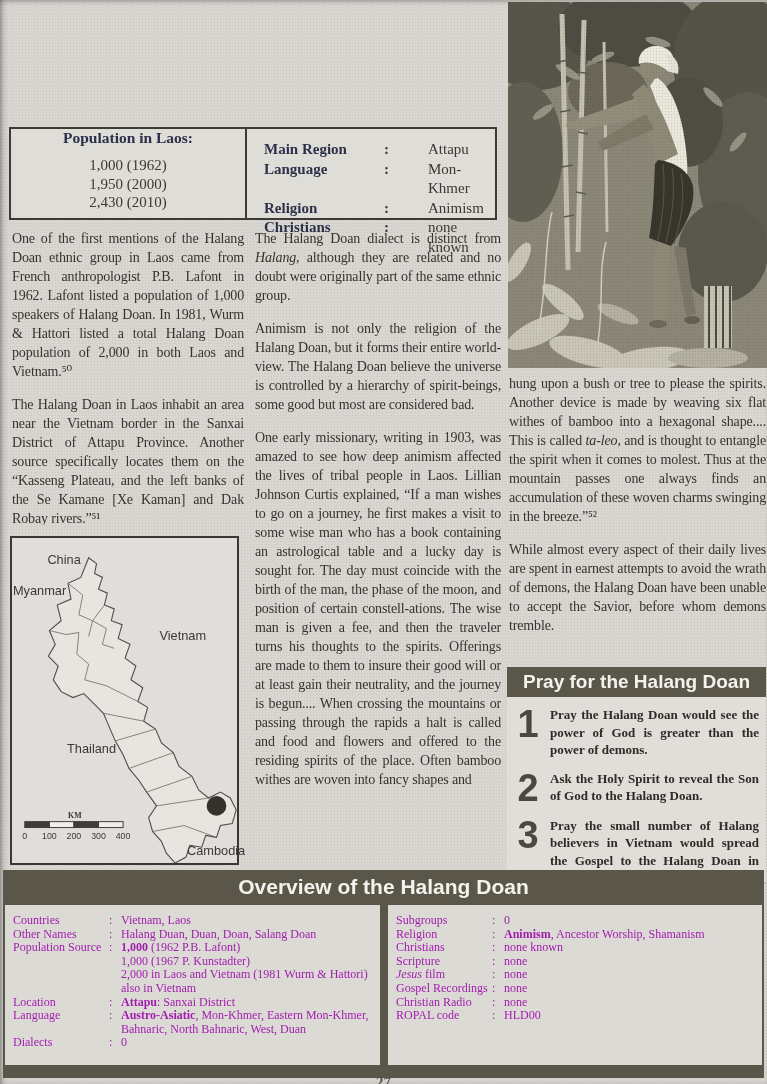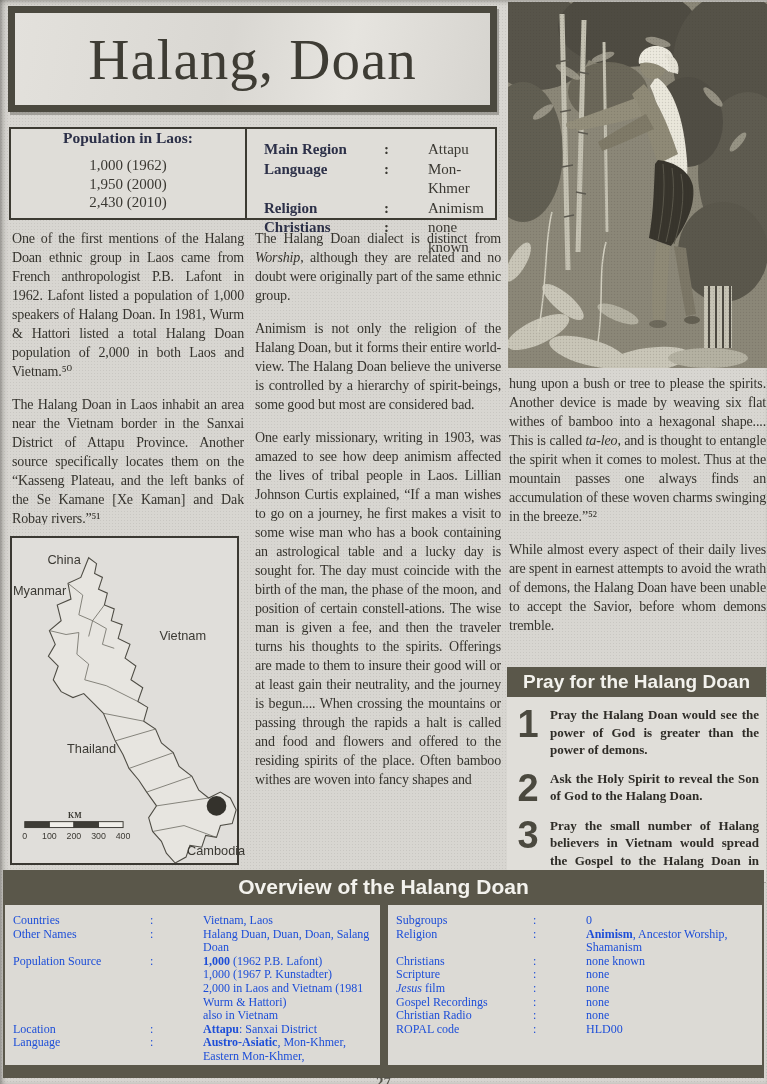--- a/index.html
+++ b/index.html
@@ -61,35 +61,32 @@
   .pray-num{width:30px;flex:0 0 30px;font-family:"Liberation Sans","DejaVu Sans",sans-serif;
     font-weight:bold;font-size:38px;line-height:0.95;color:#4b493f;text-align:center;}
   .pray-text{flex:1;font-weight:bold;font-size:13px;line-height:17.5px;text-align:justify;color:#2e2c27;}
   
   .ov-head{left:3px;top:870px;width:761px;height:33px;background:var(--bar-color);display:flex;align-items:center;justify-content:center;
     font-family:"Liberation Sans","DejaVu Sans",sans-serif;font-weight:bold;font-size:21px;color:#f3f2ed;}
   .ov-body{left:3px;top:903px;width:761px;height:175px;background:var(--bar-color);}
   .ov-panel{position:absolute;top:2px;height:160px;background:#dcdad5;padding:9px 6px 0 8px;box-sizing:border-box;overflow:hidden;}
   .ov-left{left:2px;width:375px;}
   .ov-right{left:385px;width:374px;}
-  .ov-row{display:grid;grid-template-columns:96px 12px 1fr;font-size:12px;line-height:13.6px;color:#1d4ed8;gap:41px;}
+  .ov-row{display:grid;grid-template-columns:96px 12px 1fr;font-size:12px;line-height:13.6px;color:#a21caf;}
   .ov-label{}
   .ov-colon{}
   .ov-value{}
   
   .page-num{left:0;top:1074px;width:767px;text-align:center;font-weight:bold;font-size:15px;color:#55534a;}
 </style>
 </head>
 <body>
 
 <div class="page">
 
-  <div class="abs title-box">
-    <span class="title-text">Halang, Doan</span>
-  </div>
 
   <div class="abs info-box">
     <div class="pop">
       <div class="pop-head">Population in Laos:</div>
       <div class="pop-rows">
         <div>1,000  (1962)</div>
         <div>1,950  (2000)</div>
         <div>2,430  (2010)</div>
       </div>
     </div>
@@ -198,21 +195,21 @@
     </g>
     <rect width="259" height="366" fill="url(#ht)"></rect>
   </svg>
 
   <div class="abs col col1">
     <p>One of the first mentions of the Halang Doan ethnic group in Laos came from French anthropologist P.B. Lafont in 1962. Lafont listed a population of 1,000 speakers of Halang Doan. In 1981, Wurm &amp; Hattori listed a total Halang Doan population of 2,000 in both Laos and Vietnam.⁵⁰</p>
     <p>The Halang Doan in Laos inhabit an area near the Vietnam border in the Sanxai District of Attapu Province. Another source specifically locates them on the “Kasseng Plateau, and the left banks of the Se Kamane [Xe Kaman] and Dak Robay rivers.”⁵¹</p>
   </div>
 
   <div class="abs col col2">
-    <p><span>The Halang Doan dialect is distinct from </span><span class="it">Worship</span><span>, although they are related and no doubt were originally part of the same ethnic group.</span></p>
+    <p><span>The Halang Doan dialect is distinct from </span><span class="it">Halang</span><span>, although they are related and no doubt were originally part of the same ethnic group.</span></p>
     <p><span>Animism is not only the religion of the Halang Doan, but it forms their entire world-view. The Halang Doan believe the universe is controlled by a hierarchy of spirit-beings, some good but most are considered bad.</span></p>
     <p><span>One early missionary, writing in 1903, was amazed to see how deep animism affected the lives of tribal people in Laos. Lillian Johnson Curtis explained, “If a man wishes to go on a journey, he first makes a visit to some wise man who has a book containing an astrological table and a lucky day is sought for. The day must coincide with the birth of the man, the phase of the moon, and position of certain constell-ations. The wise man is given a fee, and then the traveler turns his thoughts to the spirits. Offerings are made to them to insure their good will or at least gain their neutrality, and the journey is begun.... When crossing the mountains or passing through the rapids a halt is called and food and flowers and offered to the residing spirits of the place. Often bamboo withes are woven into fancy shapes and</span></p>
   </div>
 
   <div class="abs col col3">
     <p><span>hung upon a bush or tree to please the spirits. Another device is made by weaving six flat withes of bamboo into a hexagonal shape.... This is called </span><span class="it">ta-leo</span><span>, and is thought to entangle the spirit when it comes to molest. Thus at the mountain passes one always finds an accumulation of these woven charms swinging in the breeze.”⁵²</span></p>
     <p><span>While almost every aspect of their daily lives are spent in earnest attempts to avoid the wrath of demons, the Halang Doan have been unable to accept the Savior, before whom demons tremble.</span></p>
   </div>
 
   <div class="abs map-box">

